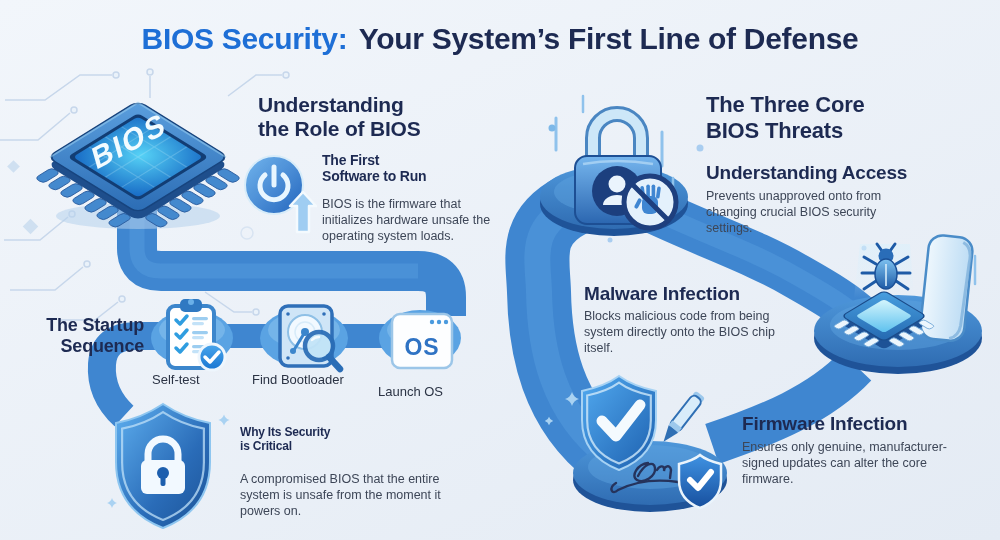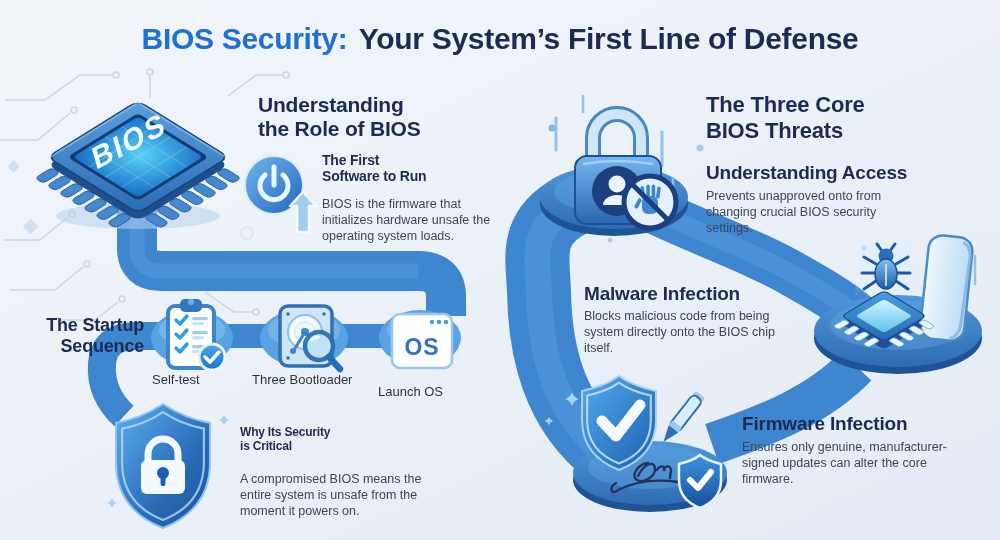--- a/index.html
+++ b/index.html
@@ -252,21 +252,21 @@
     <rect x="4" y="4" width="60" height="54" rx="8" fill="#fdfeff" stroke="#9cc6e8" stroke-width="2.5"></rect>
     <g fill="#4a9ade">
       <circle cx="44" cy="12" r="2.2"></circle>
         <circle cx="51" cy="12" r="2.2"></circle>
         <circle cx="58" cy="12" r="2.2"></circle>
     </g>
     <text x="34" y="45" text-anchor="middle" font-size="23" font-weight="bold" fill="#2f73c4" letter-spacing="1">OS</text>
   </svg>
 
   <div class="txt lbl" style="left:152px;top:372px;width:80px">Self-test</div>
-  <div class="txt lbl" style="left:252px;top:372px;width:104px">Three Bootloader</div>
+  <div class="txt lbl" style="left:252px;top:372px;width:104px">Find Bootloader</div>
   <div class="txt lbl" style="left:378px;top:384px;width:84px">Launch OS</div>
 
   <svg class="icon" style="left:108px;top:400px" width="110" height="134" viewBox="0 0 110 134">
     <defs>
       <linearGradient id="shG" x1="0" y1="0" x2="1" y2="1">
         <stop offset="0" stop-color="#5fb0f0"></stop>
           <stop offset="0.6" stop-color="#2a6cb8"></stop>
           <stop offset="1" stop-color="#1b5296"></stop>
       </linearGradient>
     </defs>
@@ -275,21 +275,21 @@
     <g>
       <path d="M40,62 V54 A15,15 0 0 1 70,54 V62" fill="none" stroke="#f2f9ff" stroke-width="7"></path>
       <rect x="33" y="60" width="44" height="34" rx="6" fill="#f2f9ff"></rect>
       <circle cx="55" cy="73" r="6" fill="#1d5fae"></circle>
       <rect x="52.5" y="76" width="5" height="10" rx="2" fill="#1d5fae"></rect>
     </g>
   </svg>
 
   <div class="txt h" style="left:240px;top:426px;font-size:12px">Why Its Security
 is Critical</div>
-  <div class="txt b" style="left:240px;top:472px;width:205px">A compromised BIOS means the entire system is unsafe from the moment it powers on.</div>
+  <div class="txt b" style="left:240px;top:472px;width:205px">A compromised BIOS that the entire system is unsafe from the moment it powers on.</div>
 
   <div class="txt h" style="left:706px;top:92px;font-size:22px">The Three Core
 BIOS Threats</div>
 
   <svg class="icon" style="left:555px;top:92px" width="125" height="145" viewBox="0 0 125 145">
     <defs>
       <linearGradient id="lockB" x1="0" y1="0" x2="0" y2="1">
         <stop offset="0" stop-color="#76b6ee"></stop>
           <stop offset="1" stop-color="#2b66b0"></stop>
       </linearGradient>

